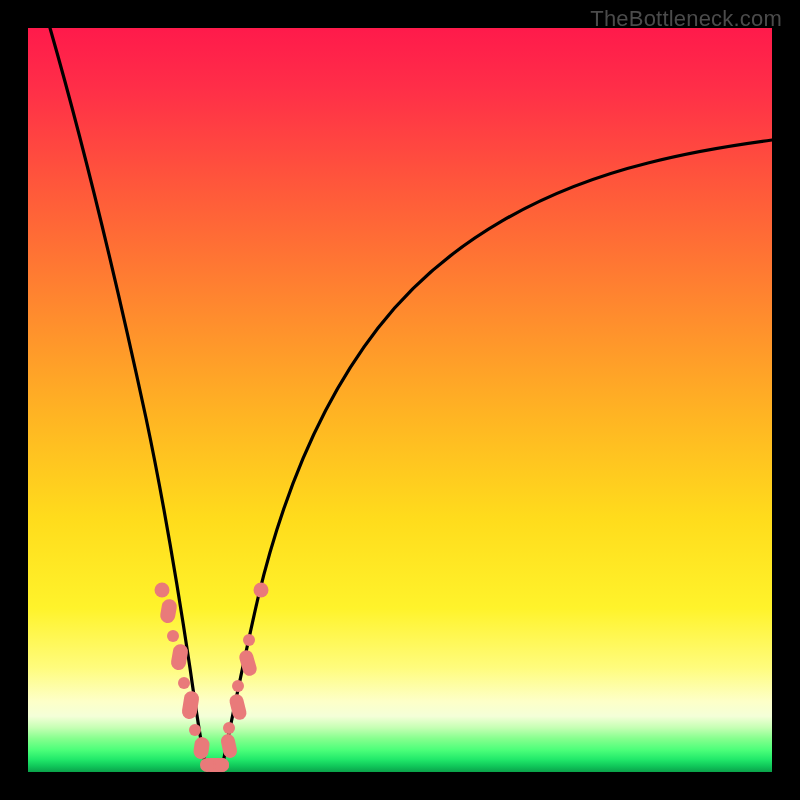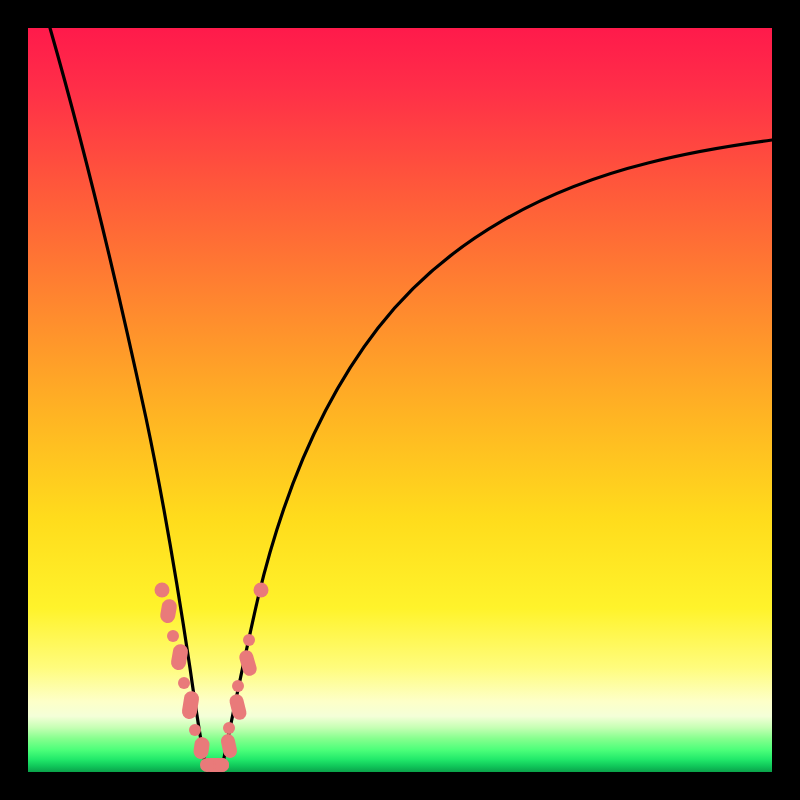--- a/index.html
+++ b/index.html
@@ -116,13 +116,14 @@
       <circle class="marker" cx="201" cy="700" r="6"></circle>
       <rect class="pill" x="203" y="666" width="14" height="26" rx="7" transform="rotate(-14 210 679)"></rect>
       <circle class="marker" cx="210" cy="658" r="6"></circle>
       <rect class="pill" x="213" y="622" width="14" height="26" rx="7" transform="rotate(-16 220 635)"></rect>
       <circle class="marker" cx="221" cy="612" r="6"></circle>
       <circle class="marker" cx="233" cy="562" r="7.5"></circle>
     </svg>
 
   </div>
 
+  <div class="watermark">TheBottleneck.com</div>
 </div>
 
 </body></html>

